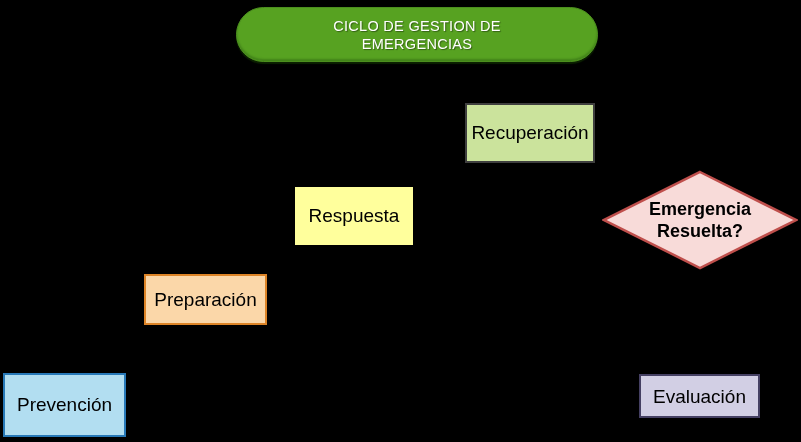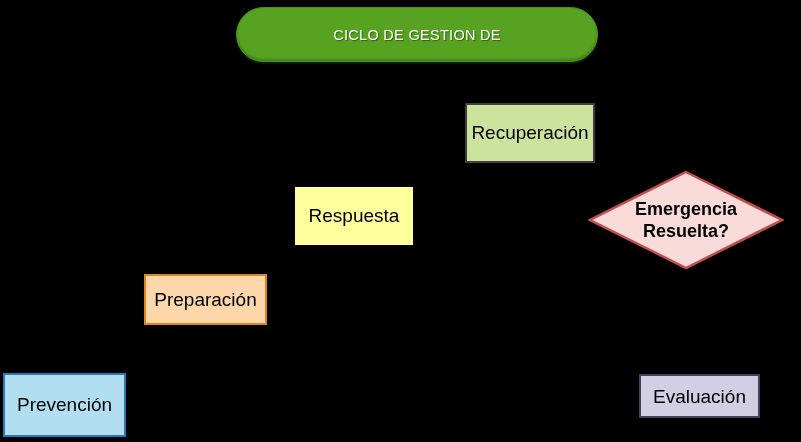--- a/index.html
+++ b/index.html
@@ -42,21 +42,21 @@
     letter-spacing: 0.3px;
     text-shadow: 1px 1px 1px rgba(0,0,0,0.4);
   }
   .recuperacion { left: 465px; top: 103px; width: 130px; height: 60px; }
   .respuesta    { left: 293px; top: 185px; width: 122px; height: 62px; }
   .preparacion  { left: 144px; top: 274px; width: 123px; height: 51px; }
   .prevencion   { left:   3px; top: 373px; width: 123px; height: 64px; }
   .evaluacion   { left: 639px; top: 374px; width: 121px; height: 44px; line-height: 23px; }
   .diamond-wrap {
     position: absolute;
-    left: 588px; top: 170px;
+    left: 602px; top: 170px;
     width: 196px; height: 100px;
   }
   .diamond-wrap svg { position: absolute; left: 0; top: 0; }
   .diamond-label {
     position: absolute;
     left: 0; top: 0;
     width: 100%; height: 100%;
     display: flex;
     flex-direction: column;
     align-items: center;
@@ -68,20 +68,21 @@
     color: #000000;
   }
 </style>
 </head>
 <body>
 
 <div id="canvas">
 
   <div class="node title-pill" style="background-color: rgb(87, 162, 33); color: rgb(255, 255, 255);">
     <span>CICLO DE GESTION DE</span>
+    <span>EMERGENCIAS</span>
   </div>
 
   <div class="node rect respuesta" style="background-color: rgb(255, 255, 156); border-color: rgb(0, 0, 0);">
     <span>Respuesta</span>
   </div>
 
   <div class="node rect recuperacion" style="background-color: rgb(203, 227, 156); border-color: rgb(63, 63, 63);">
     <span>Recuperación</span>
   </div>
 

